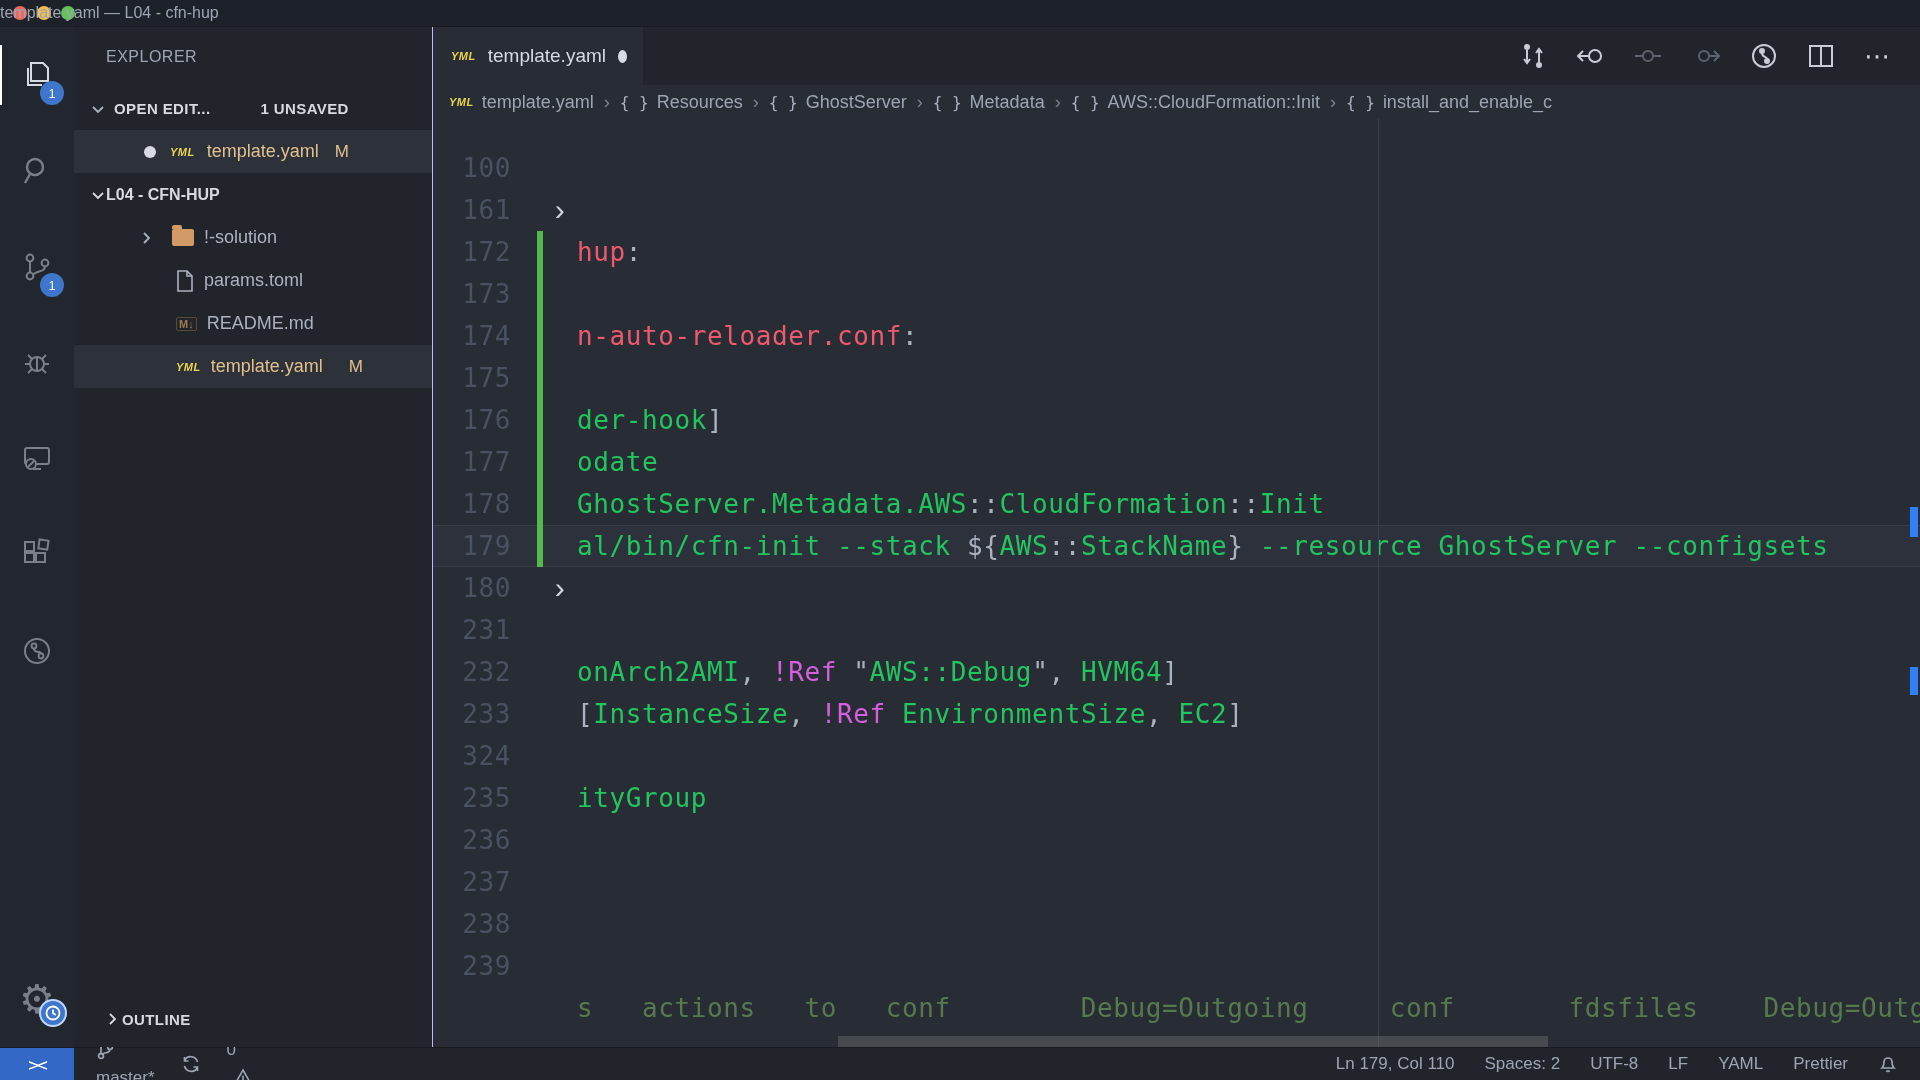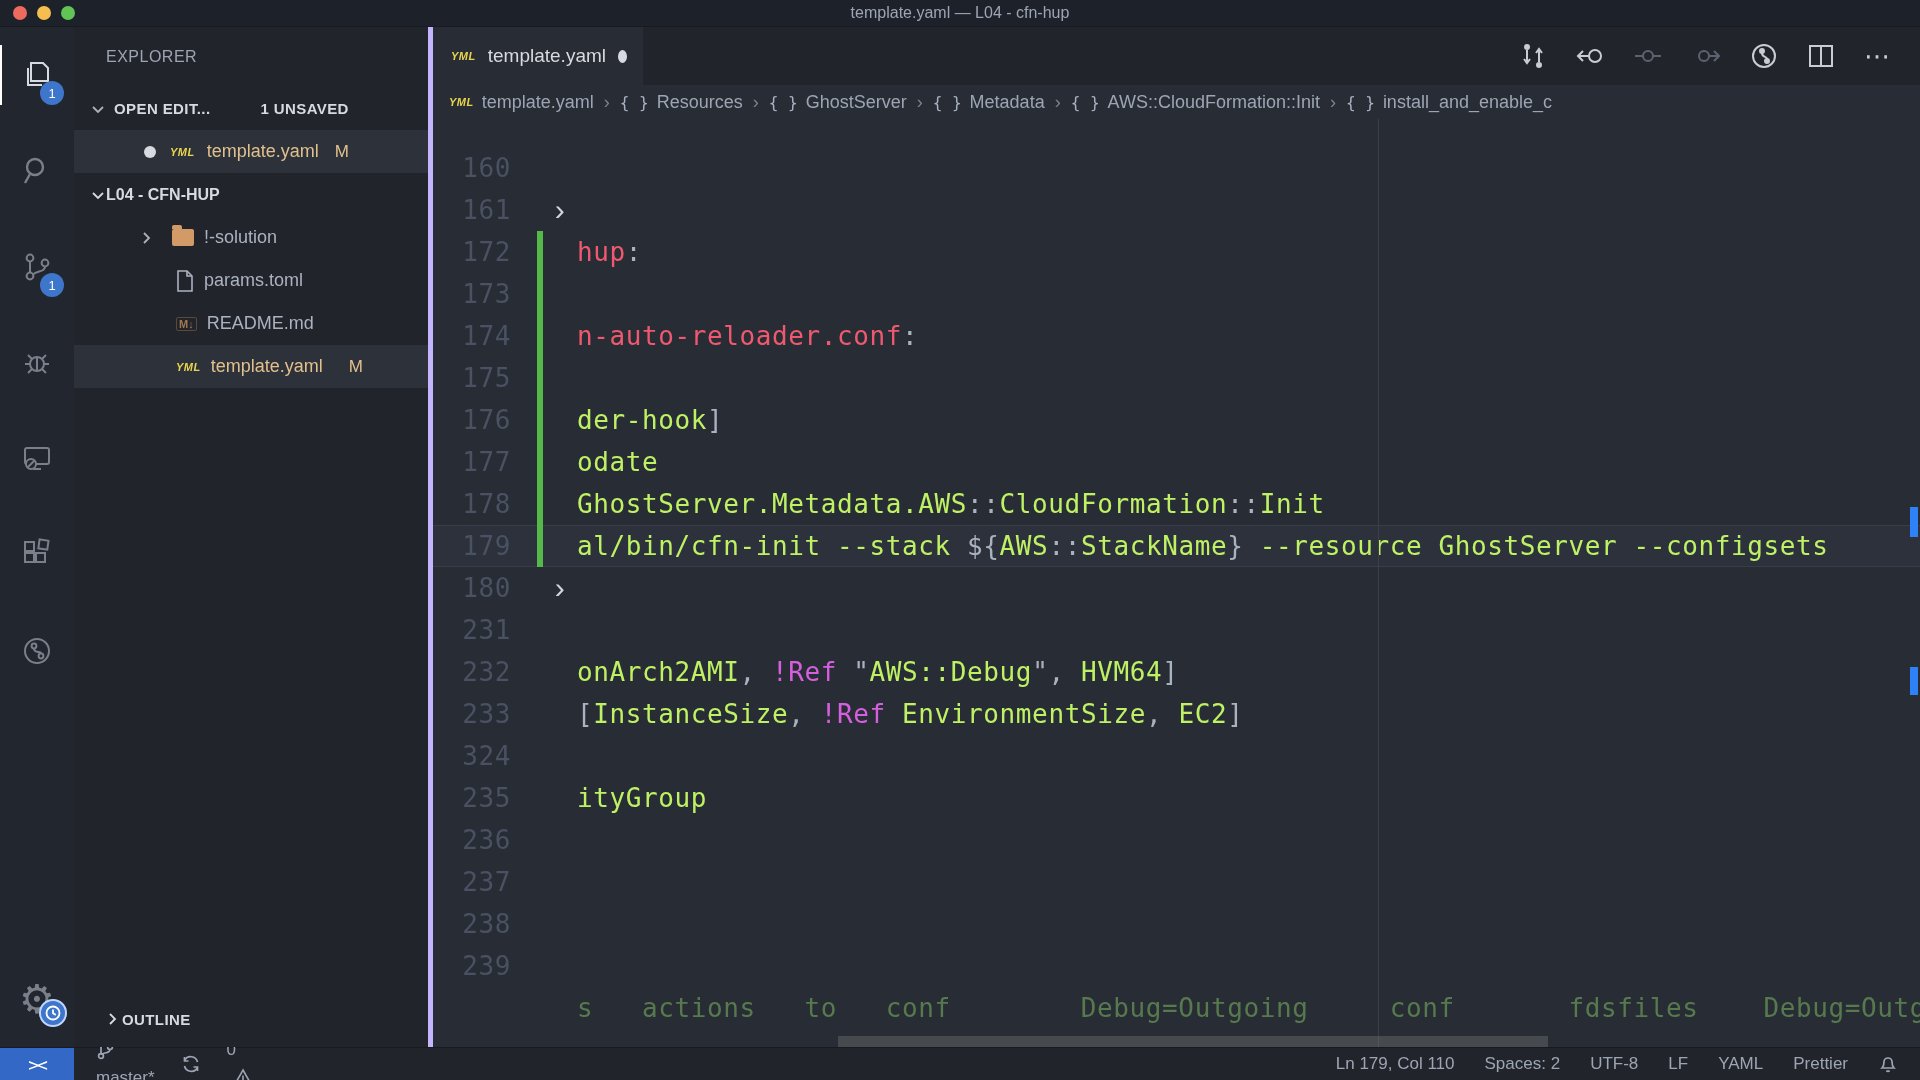--- a/index.html
+++ b/index.html
@@ -6,21 +6,21 @@
   html,body { width:1920px; height:1080px; overflow:hidden; background:#282c34;
               font-family:"Liberation Sans", sans-serif; }
   svg { display:block; }
 
   
   .titlebar { height:27px; background:#1d2129; display:flex; align-items:center;
               position:relative; border-bottom:1px solid #181a1f; }
   .traffic { display:flex; gap:10px; margin-left:13px; }
   .tl { width:14px; height:14px; border-radius:50%; }
   .tl.r{background:#ec6a5e;} .tl.y{background:#f5bf4f;} .tl.g{background:#61c454;}
-  .win-title { position:absolute; left:0; right:0; text-align:center; color:#9da5b4;
+  .win-title { position:absolute; left:0; right:0; color:#9da5b4;
                font-size:16px; pointer-events:none; }
 
   
   .main { display:flex; height:1020px; }
 
   
   .activitybar { width:74px; background:#22262e; display:flex; flex-direction:column;
                  align-items:center; flex-shrink:0; position:relative; }
   .act-item { width:74px; height:96px; display:flex; align-items:center; justify-content:center;
               position:relative; color:#7a7f8a; cursor:pointer; }
@@ -31,21 +31,21 @@
            border-radius:12px; background:#3d76ca; color:#fff; font-size:13px;
            display:flex; align-items:center; justify-content:center; padding:0 4px; }
   .act-bottom { margin-top:auto; margin-bottom:28px; position:relative; }
   .gear-glyph { font-size:40px; color:#7a7f8a; line-height:1; }
   .gear-badge { position:absolute; right:-12px; bottom:-8px; width:28px; height:28px;
                 border-radius:50%; background:#3d76ca; border:2px solid #bfd7ff;
                 display:flex; align-items:center; justify-content:center; }
 
   
   .sidebar { width:359px; background:#21252b; flex-shrink:0; position:relative;
-             border-right:5px solid #c4b5fd; color:#abb2bf; }
+             border-right:1px solid #c4b5fd; color:#abb2bf; }
   .sb-title { height:60px; display:flex; align-items:center; padding-left:32px;
               color:#9da5b4; font-size:16px; letter-spacing:0.5px; }
   .sb-sec { height:43px; display:flex; align-items:center; gap:8px; padding-left:16px;
             font-weight:bold; font-size:15px; color:#d7dae0; letter-spacing:0.4px; cursor:pointer; }
   .sb-sec .unsaved { margin-left:42px; font-weight:bold; color:#d7dae0; }
   .row { height:43px; display:flex; align-items:center; font-size:18px; cursor:pointer; }
   .row.hl { background:#2c313a; }
   .dirty-dot { width:12px; height:12px; border-radius:50%; background:#d7dae0;
                margin-left:70px; margin-right:14px; flex-shrink:0; }
   .yml-chip { font-size:11px; font-weight:bold; color:#e8d44d; letter-spacing:0.5px;
@@ -86,21 +86,21 @@
                font-family:"DejaVu Sans Mono", monospace; font-size:26px; letter-spacing:0.6px; }
   .code-scroll { padding-top:28px; }
   .code-line { height:42px; display:flex; align-items:center; white-space:pre; }
   .code-line.current { background:#2c313c; box-shadow: inset 0 1px 0 rgba(255,255,255,0.06),
                        inset 0 -1px 0 rgba(255,255,255,0.06); }
   .ln { width:78px; text-align:right; color:#495162; flex-shrink:0; user-select:none; }
   .modbar { width:6px; height:42px; margin-left:26px; flex-shrink:0; }
   .modbar.on { background:#55b949; }
   .fold { width:34px; flex-shrink:0; color:#cfd6e0; font-size:30px; line-height:42px;
           text-align:center; font-family:"Liberation Sans", sans-serif; }
-  .c-str { color:#bef264; } .c-key { color:#ef596f; } .c-kw { color:#d55fde; }
+  .c-str { color:#22c55e; } .c-key { color:#ef596f; } .c-kw { color:#d55fde; }
   .c-punct { color:#abb2bf; } .c-dimstr { color:#567a4e; }
   .ruler-line { position:absolute; top:0; bottom:0; left:945px; width:1px; background:#3b4048; }
   .scrollmark { position:absolute; right:2px; width:8px; background:#2f81f7; }
   .hscrollbar { position:absolute; bottom:0; left:405px; width:710px; height:11px;
                 background:rgba(121,121,121,0.38); }
 
   
   .statusbar { height:33px; background:#21252b; border-top:1px solid #181a1f; display:flex;
                align-items:center; color:#9da5b4; font-size:17px; }
   .sb-remote { height:33px; background:#3368c6; color:#fff; display:flex; align-items:center;
@@ -331,21 +331,21 @@
         <span class="bc-sep">›</span>
         <span class="bc-item">
           <span class="bc-obj">{ }</span>
           <span>install_and_enable_c</span>
         </span>
       </div>
 
     <div class="code-area">
       <div class="ruler-line"></div>
       <div class="code-scroll" id="code-scroll">
-          <div class="code-line"><span class="ln">160</span><span class="modbar"></span><span class="fold"></span><span></span></div>
+          <div class="code-line"><span class="ln">100</span><span class="modbar"></span><span class="fold"></span><span></span></div>
           <div class="code-line"><span class="ln">161</span><span class="modbar"></span><span class="fold">›</span><span></span></div>
           <div class="code-line"><span class="ln">172</span><span class="modbar on"></span><span class="fold"></span><span><span class="c-key">hup</span><span class="c-punct">:</span></span></div>
           <div class="code-line"><span class="ln">173</span><span class="modbar on"></span><span class="fold"></span><span></span></div>
           <div class="code-line"><span class="ln">174</span><span class="modbar on"></span><span class="fold"></span><span><span class="c-key">n-auto-reloader.conf</span><span class="c-punct">:</span></span></div>
           <div class="code-line"><span class="ln">175</span><span class="modbar on"></span><span class="fold"></span><span></span></div>
           <div class="code-line"><span class="ln">176</span><span class="modbar on"></span><span class="fold"></span><span><span class="c-str">der-hook</span><span class="c-punct">]</span></span></div>
           <div class="code-line"><span class="ln">177</span><span class="modbar on"></span><span class="fold"></span><span><span class="c-str">odate</span></span></div>
           <div class="code-line"><span class="ln">178</span><span class="modbar on"></span><span class="fold"></span><span><span class="c-str">GhostServer.Metadata.AWS</span><span class="c-punct">::</span><span class="c-str">CloudFormation</span><span class="c-punct">::</span><span class="c-str">Init</span></span></div>
           <div class="code-line current"><span class="ln">179</span><span class="modbar on"></span><span class="fold"></span><span><span class="c-str">al/bin/cfn-init --stack </span><span class="c-punct">${</span><span class="c-str">AWS</span><span class="c-punct">::</span><span class="c-str">StackName</span><span class="c-punct">} </span><span class="c-str">--resource GhostServer --configsets</span></span></div>
           <div class="code-line"><span class="ln">180</span><span class="modbar"></span><span class="fold">›</span><span></span></div>

